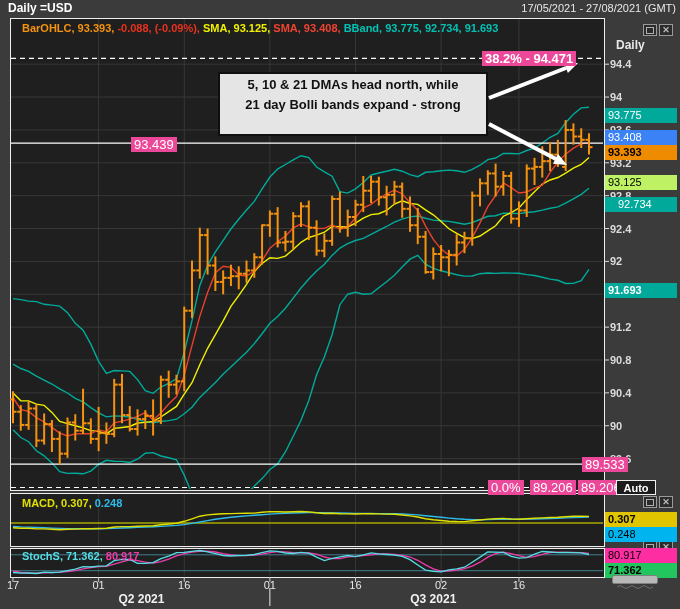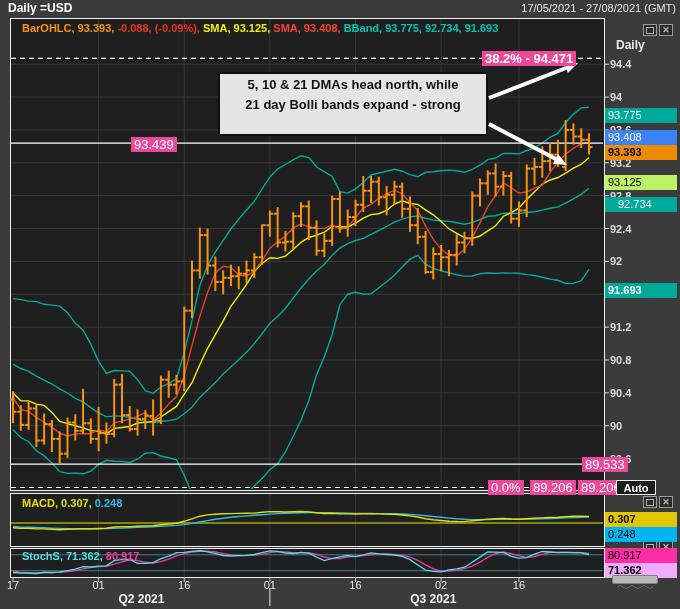--- a/index.html
+++ b/index.html
@@ -406,21 +406,21 @@
   <div id="badges">
       <div class="badge" style="top: 108px; background: rgb(0, 169, 154); color: rgb(255, 255, 255); font-weight: normal;">93.775</div>
       <div class="badge" style="top: 130px; background: #3b82f6; color: rgb(255, 255, 255); font-weight: normal;">93.408</div>
       <div class="badge" style="top: 145px; background: rgb(239, 139, 0); color: rgb(0, 0, 0); font-weight: bold;">93.393</div>
       <div class="badge" style="top: 163px; background: #bef264; color: rgb(0, 0, 0); font-weight: normal; margin-top: 12px;">93.125</div>
       <div class="badge" style="top: 197px; background: rgb(0, 169, 154); color: rgb(255, 255, 255); font-weight: normal; padding-left: 13px;">92.734</div>
       <div class="badge" style="top: 283px; background: rgb(0, 169, 154); color: rgb(255, 255, 255); font-weight: bold;">91.693</div>
       <div class="badge" style="top: 512px; background: rgb(227, 196, 0); color: rgb(0, 0, 0); font-weight: bold;">0.307</div>
       <div class="badge" style="top: 527px; background: rgb(0, 181, 239); color: rgb(0, 0, 0); font-weight: normal;">0.248</div>
       <div class="badge" style="top: 548px; background: rgb(255, 45, 162); color: rgb(0, 0, 0); font-weight: normal;">80.917</div>
-      <div class="badge" style="top: 563px; background: #f0abfc; color: rgb(0, 0, 0); font-weight: bold;">71.362</div>
+      <div class="badge" style="top: 563px; background: #22c55e; color: rgb(0, 0, 0); font-weight: bold;">71.362</div>
     </div>
 
   <div class="abs" id="auto-btn">Auto</div>
 
   <div class="abs" id="annotation-box">
     <div>5, 10 &amp; 21 DMAs head north, while</div>
     <div>21 day Bolli bands expand - strong</div>
   </div>
 
   <div class="chart-lbl" style="left:482px;top:51px;font-weight:bold">38.2% - 94.471</div>

